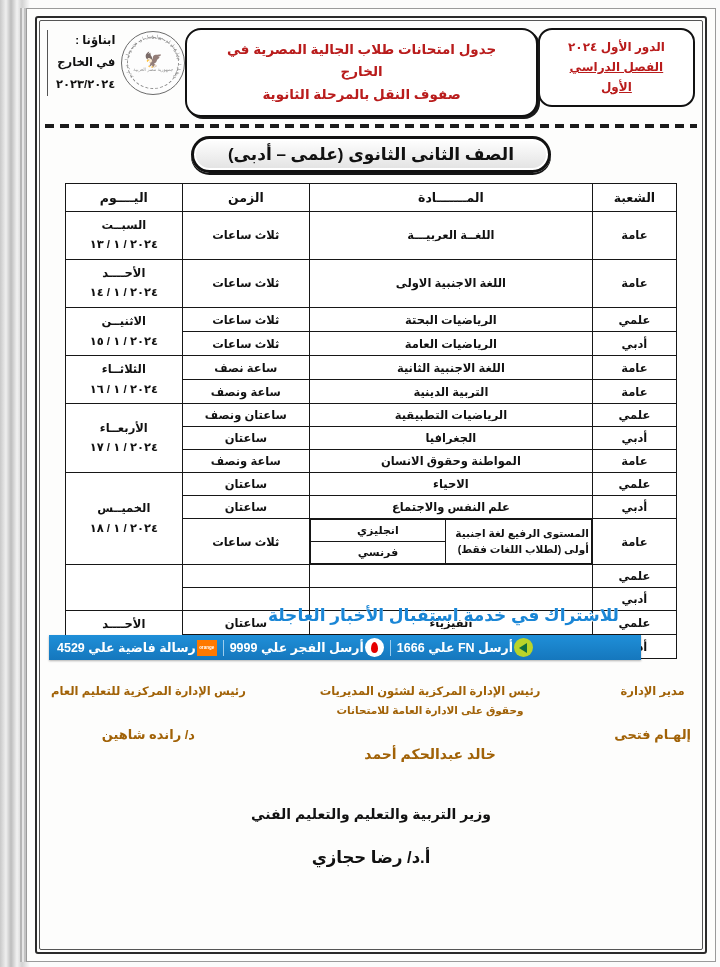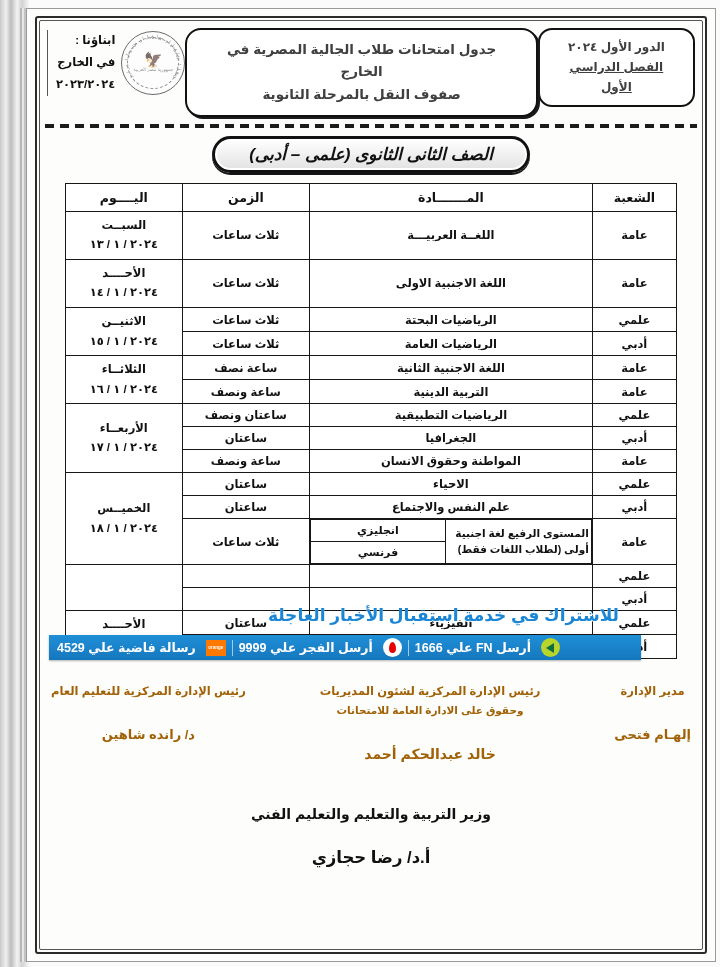--- a/index.html
+++ b/index.html
@@ -31,21 +31,21 @@
     border:1px solid #555;border-radius:2px;
   }
   .sheet{position:absolute;left:14px;top:13px;right:14px;bottom:13px;}
 
   
   .hdr{display:flex;align-items:flex-start;justify-content:space-between;
        padding:6px 6px 0 6px;}
   .hdr-box{
     border:2.5px solid #111;border-radius:14px;
     padding:7px 12px;text-align:center;background:#fff;
-    font-weight:bold;color:#404040;line-height:1.65;
+    font-weight:bold;color:#b91c1c;line-height:1.65;
   }
   .hdr-box.title{border-radius:16px;box-shadow:2px 2px 0 #1a1a1a;padding:9px 20px;}
   .hdr-box.title .l1{font-size:13.5px;}
   .hdr-box.title .l2{font-size:13.5px;}
   .hdr-box.term{font-size:12px;padding:8px 14px;}
   .hdr-box.term .l2{text-decoration:underline;}
   .hdr-right{display:flex;align-items:center;gap:6px;padding-top:2px;}
   .hdr-right .lines{font-size:11.5px;font-weight:bold;line-height:1.9;
      text-align:right;color:#111;border-left:1px solid #555;padding-left:8px;}
   .seal{
@@ -58,21 +58,21 @@
   .seal .eagle{font-size:15px;line-height:1;opacity:.75;text-align:center;}
   .seal .eagle small{display:block;font-size:4.6px;letter-spacing:.2px;margin-top:1px;}
   .seal-ring{position:absolute;inset:0;border-radius:50%;
     font-size:4.4px;color:#7b7b7b;}
   .seal-ring span{position:absolute;left:50%;top:2px;transform-origin:0 29px;}
 
   .dashes{margin:7px 4px 8px 4px;height:4px;
     background:repeating-linear-gradient(90deg,#1b1b1b 0 9px,transparent 9px 15px);}
 
   
-  .class-wrap{display:flex;justify-content:center;margin:2px 0 10px 0;font-style:italic;}
+  .class-wrap{display:flex;justify-content:center;margin:2px 0 10px 0;}
   .class-banner{
     border:3px solid #111;border-radius:26px;
     padding:5px 34px;font-size:17px;font-weight:bold;color:#111;
     background:linear-gradient(#ffffff,#e2e2e2);
     box-shadow:0 2px 0 #141414, inset 0 0 0 2px #fff;
   }
 
   
   table.sched{
     width:612px;margin:0 auto;border-collapse:collapse;
@@ -114,21 +114,21 @@
     color:#fff;font-weight:bold;font-size:20px;
     text-shadow:0 1px 2px rgba(0,0,0,.45);
   }
   .ad-strip{
     position:absolute;left:22px;right:74px;top:38px;height:25px;
     background:linear-gradient(#1f8fd8,#1577bd);
     display:flex;align-items:center;justify-content:flex-end;
     color:#fff;font-size:12.5px;font-weight:bold;gap:6px;padding:0 8px;
     box-shadow:0 1px 2px rgba(0,0,0,.3);
   }
-  .ad-strip .seg{display:flex;align-items:center;gap:10px;white-space:nowrap;}
+  .ad-strip .seg{display:flex;align-items:center;gap:1px;white-space:nowrap;}
   .ad-strip .divider{width:1px;height:16px;background:#bfe0f5;opacity:.8;}
   .etisalat{width:19px;height:19px;border-radius:50%;background:#b9d42a;
     display:flex;align-items:center;justify-content:center;flex:0 0 auto;}
   .etisalat i{display:block;width:0;height:0;border-top:5px solid transparent;
     border-bottom:5px solid transparent;border-right:8px solid #0f6e3f;}
   .voda{width:19px;height:19px;border-radius:50%;background:#fff;
     display:flex;align-items:center;justify-content:center;flex:0 0 auto;}
   .voda i{display:block;width:7px;height:11px;border-radius:50% 50% 50% 50%/60% 60% 40% 40%;
     background:#e60000;}
   .orange{width:20px;height:16px;background:#ff7900;flex:0 0 auto;

